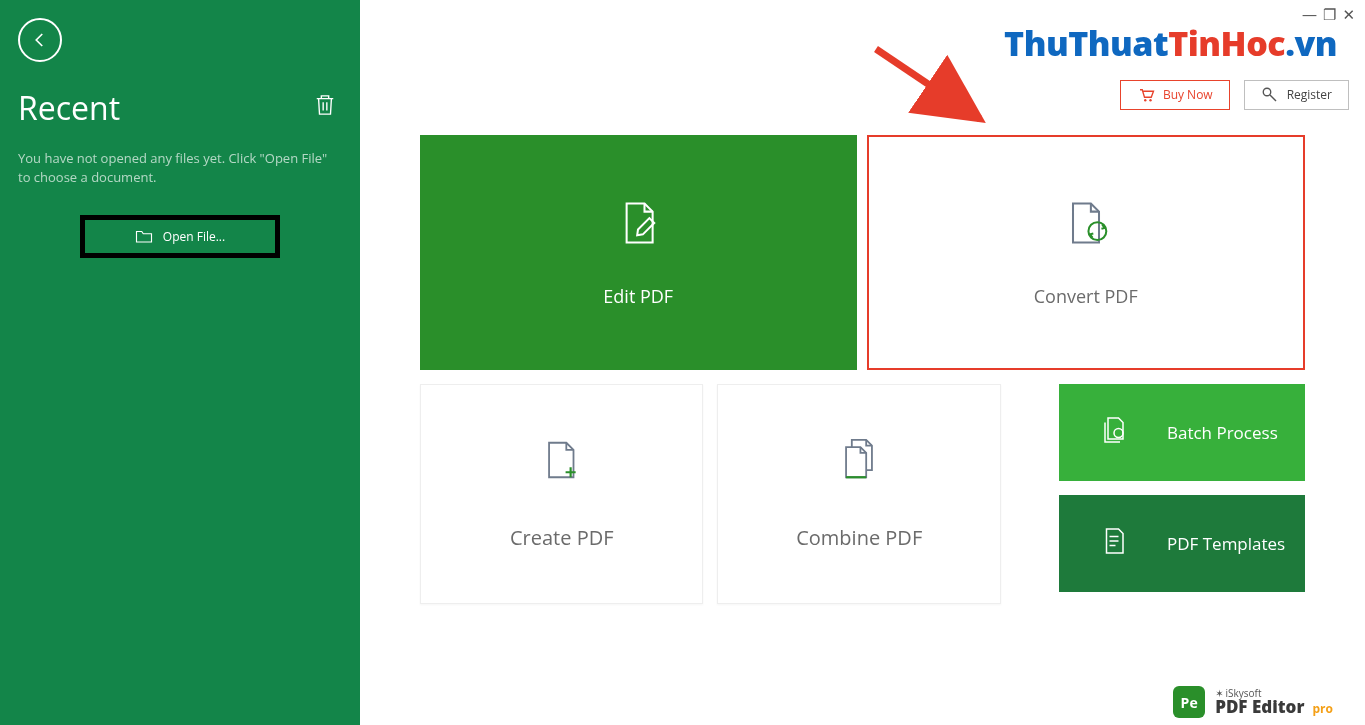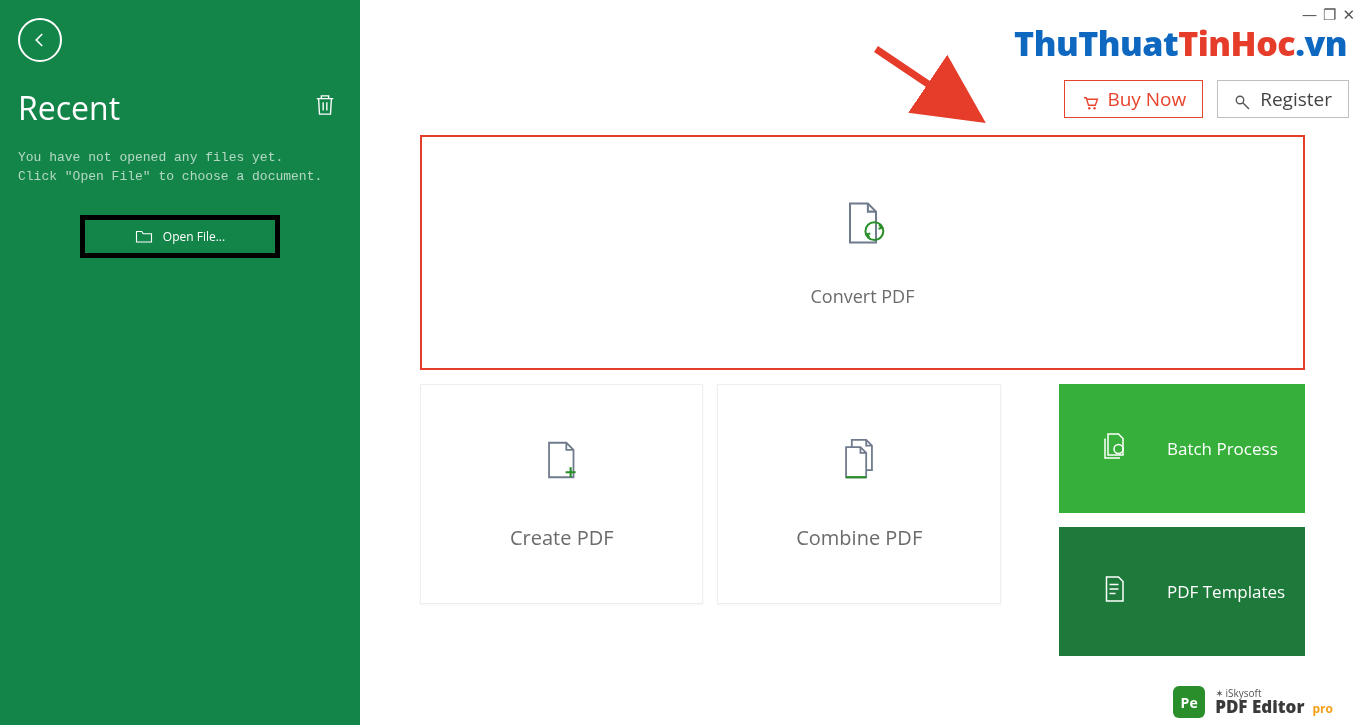--- a/index.html
+++ b/index.html
@@ -5,49 +5,49 @@
 * { margin:0; padding:0; box-sizing:border-box; font-family: "Segoe UI", "Open Sans", Arial, sans-serif; }
 body { width:1365px; height:725px; background:#fff; overflow:hidden; position:relative; }
 
 
 .sidebar { position:absolute; left:0; top:0; width:360px; height:725px; background:#138549; color:#fff; }
 .back-btn { width:44px; height:44px; border:2px solid #fff; border-radius:50%; margin:18px 0 0 18px; display:flex; align-items:center; justify-content:center; cursor:pointer; }
 .back-btn svg { width:18px; height:18px; }
 .sidebar-header { display:flex; align-items:center; justify-content:space-between; padding:24px 24px 12px 18px; }
 .sidebar-title { font-size:32px; font-weight:400; }
 .trash-icon svg { width:22px; height:24px; fill:none; stroke:#fff; stroke-width:1.5; }
-.sidebar-desc { font-size:13px; color:rgba(255,255,255,0.68); padding:8px 31px 18px 18px; line-height:1.45;font-family:Liberation Mono, monospace; }
+.sidebar-desc { font-size:13px; color:rgba(255,255,255,0.68); padding:8px 31px 18px 18px; line-height:1.45; }
 .open-file-btn { display:block; margin:10px auto 0; width:200px; padding:8px 0; border:5px solid #000000; background:transparent; color:#fff; font-size:12px; cursor:pointer; display:flex; align-items:center; justify-content:center; gap:10px; }
 .open-file-btn svg { width:18px; height:16px; fill:none; stroke:#fff; stroke-width:1.5; }
 
 
 .main { position:absolute; left:360px; top:0; right:0; height:725px; background:#fff; }
 .window-controls { position:absolute; top:4px; right:10px; display:flex; gap:6px; font-size:15px; color:#555; font-family:Arial,sans-serif; }
 .window-controls span { cursor:pointer; }
-.watermark { position:absolute; top:20px; right:18px; font-size:34px; font-weight:800; font-family:Arial,sans-serif; letter-spacing:-0.5px; }
+.watermark { position:absolute; top:20px; right:28px; font-size:34px; font-weight:800; font-family:Arial,sans-serif; letter-spacing:-0.5px; }
 .watermark .a{color:#0f68c0;} .watermark .b{color:#e63c2a;} .watermark .c{color:#0f68c0;}
 
 .top-buttons { position:absolute; top:80px; right:16px; display:flex; gap:14px; }
-.pill-btn { display:flex; align-items:flex-end; gap:8px; border:1px solid; padding:5px 16px; font-size:19px; background:#fff; cursor:pointer; }
+.pill-btn { display:flex; align-items:flex-start; gap:8px; border:1px solid; padding:5px 16px; font-size:12px; background:#fff; cursor:pointer; }
 .pill-buy { color:#e8432c; border-color:#e8432c; }
 .pill-reg { color:#444; border-color:#bfbfbf; }
 .pill-btn svg { width:18px; height:18px; }
 
 
 .tile-grid { position:absolute; left:60px; top:135px; right:60px; }
 .row1 { display:flex; gap:10px; }
 .tile-lg { flex:1; height:235px; display:flex; flex-direction:column; align-items:center; justify-content:center; gap:30px; cursor:pointer; border:1px solid #eee; }
 .tile-edit { background:#2a8f2a; border-color:#2a8f2a; color:#fff; }
 .tile-convert { background:#fff; color:#6b6b6b; border:2px solid #e63c2a; }
 
 .row2 { display:flex; gap:14px; margin-top:14px; }
 .tile-md { width:288px; height:220px; background:#fff; border:1px solid #eee; display:flex; flex-direction:column; align-items:center; justify-content:center; gap:36px; color:#6b6b6b; cursor:pointer; box-shadow:0 1px 2px rgba(0,0,0,0.04); }
 
 .tile-sm-col { width:250px; display:flex; flex-direction:column; gap:14px; margin-left:44px; }
-.tile-sm { height:129px; display:flex; align-items:center; padding-left:40px; gap:38px; color:#fff; font-size:17px; cursor:pointer; }
+.tile-sm { height:97px; display:flex; align-items:center; padding-left:40px; gap:38px; color:#fff; font-size:17px; cursor:pointer; }
 .tile-batch { background:#37b03b; }
 .tile-templates { background:#1e7a3b; }
 
 .tile-label { font-size:18px; font-weight:400; }
 .tile-md .tile-label { font-size:20px; }
 .tile-convert .tile-label { color:#6b6b6b; }
 
 .tile-icon svg { width:52px; height:52px; }
 .tile-md .tile-icon svg { width:46px; height:46px; }
 .tile-sm .tile-icon svg { width:30px; height:30px; }
@@ -112,20 +112,30 @@
       <svg viewBox="0 0 24 24">
           <circle cx="8" cy="8" r="5" fill="none" stroke="#555" stroke-width="1.8"></circle>
           <path d="M12 12l8 8" fill="none" stroke="#555" stroke-width="1.8"></path>
         </svg>
       <span>Register</span>
     </button>
   </div>
 
   <div class="tile-grid">
     <div class="row1">
+      <div class="tile-lg tile-edit">
+        <div class="tile-icon">
+          <svg viewBox="0 0 64 64">
+              <path d="M18 8h22l10 10v38H18z" fill="none" stroke="#fff" stroke-width="2.5"></path>
+              <path d="M40 8v10h10" fill="none" stroke="#fff" stroke-width="2.5"></path>
+              <path d="M32 40l14-14 6 6-14 14-7 1z" fill="none" stroke="#fff" stroke-width="2.5"></path>
+            </svg>
+        </div>
+        <div class="tile-label">Edit PDF</div>
+      </div>
       <div class="tile-lg tile-convert">
         <div class="tile-icon">
           <svg viewBox="0 0 64 64">
               <path d="M16 8h22l10 10v38H16z" fill="none" stroke="#6f7b8c" stroke-width="2.5"></path>
               <path d="M38 8v10h10" fill="none" stroke="#6f7b8c" stroke-width="2.5"></path>
               <circle cx="46" cy="42" r="11" fill="none" stroke="#2a8f2a" stroke-width="2.5"></circle>
               <path d="M52 34l3 4-4 1M40 50l-3-4 4-1" fill="none" stroke="#2a8f2a" stroke-width="2.5"></path>
             </svg>
         </div>
         <div class="tile-label">Convert PDF</div>

